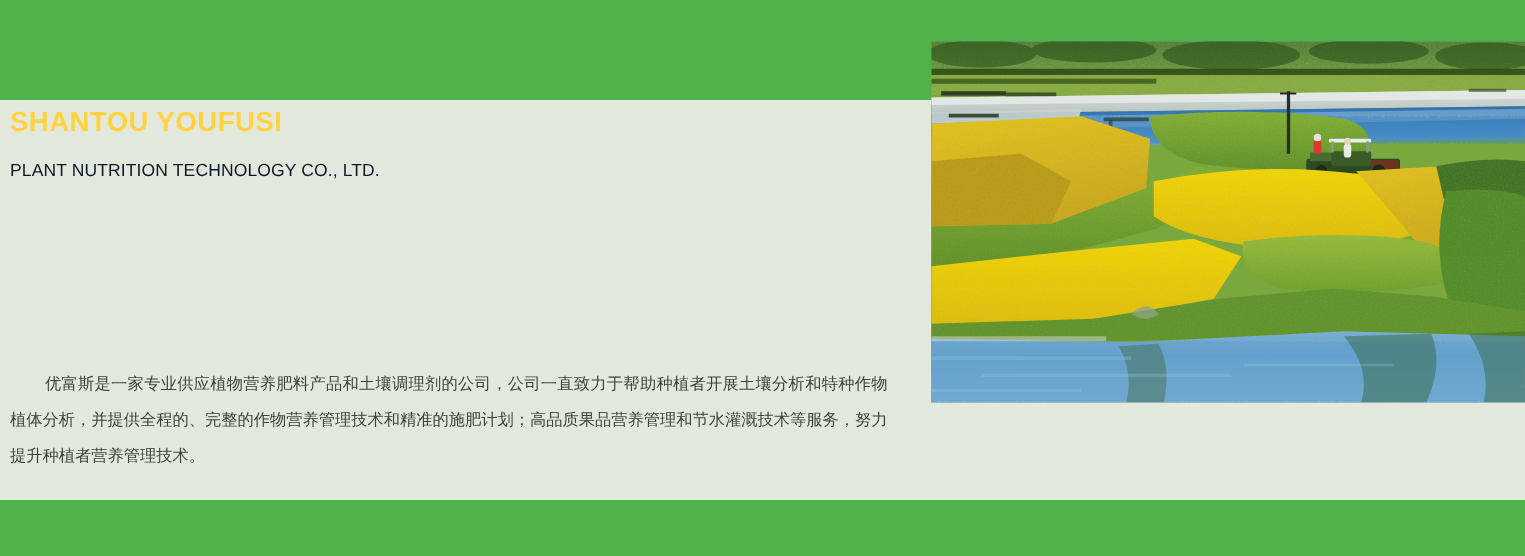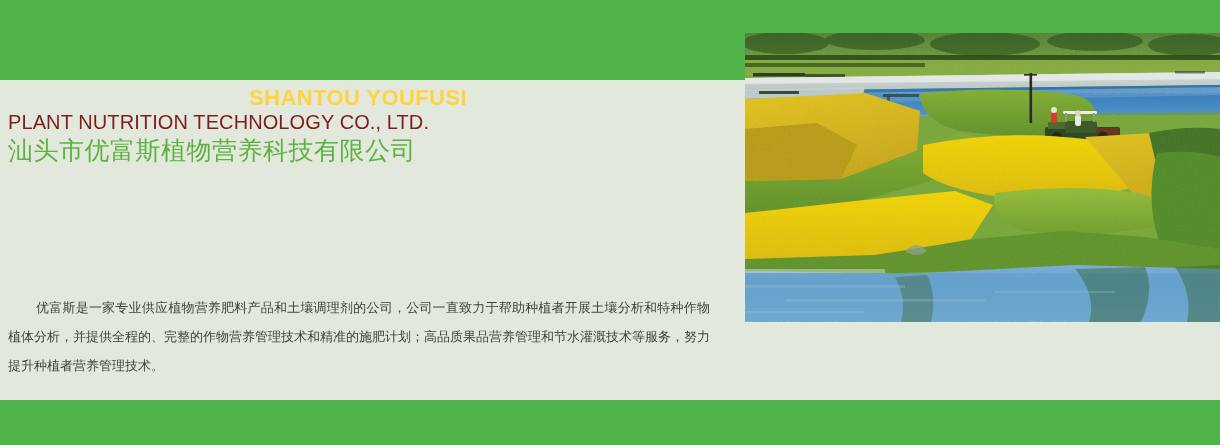--- a/index.html
+++ b/index.html
@@ -18,25 +18,24 @@
   .bar-bottom {
     position:absolute; left:0; top:400px; width:1220px; height:45px;
     background:#4fb34a;
   }
 
   .brand { position:absolute; left:8px; top:85px; width:700px; }
   .brand-en {
     font-size:22px; font-weight:bold; letter-spacing:0.4px;
     color:#ffd23f; line-height:26px;
     font-family:"Liberation Sans", sans-serif;
-    text-align:center;
   }
   .brand-sub {
-    font-size:20px; color:#7f1d1d; letter-spacing:0.1px;
-    line-height:21px; margin-top:1px;
+    font-size:14px; color:#0f172a; letter-spacing:0.1px;
+    line-height:21px; margin-top:15px;
     font-family:"Liberation Sans", sans-serif;
   }
   .brand-cn {
     font-size:25px; color:#5cb241; line-height:32px;
     margin-top:2px; letter-spacing:0.5px;
     font-family:"DejaVu Sans", sans-serif;
   }
 
   .body-text {
     position:absolute; left:8px; top:293px; width:702px;
@@ -59,21 +58,20 @@
 <body>
 
 <div class="page">
 
   <div class="bar-top"></div>
   <div class="bar-bottom"></div>
 
   <div class="brand">
     <div class="brand-en">SHANTOU YOUFUSI</div>
     <div class="brand-sub">PLANT NUTRITION TECHNOLOGY CO., LTD.</div>
-    <div class="brand-cn">汕头市优富斯植物营养科技有限公司</div>
   </div>
 
   <div class="body-text">优富斯是一家专业供应植物营养肥料产品和土壤调理剂的公司，公司一直致力于帮助种植者开展土壤分析和特种作物植体分析，并提供全程的、完整的作物营养管理技术和精准的施肥计划；高品质果品营养管理和节水灌溉技术等服务，努力提升种植者营养管理技术。</div>
 
   <div class="photo">
     <svg viewBox="0 0 475 289" preserveAspectRatio="none">
       <defs>
         <linearGradient id="skyveg" x1="0" y1="0" x2="0" y2="1">
           <stop offset="0%" stop-color="#4c7a2a"></stop>
           <stop offset="45%" stop-color="#5f8f32"></stop>

